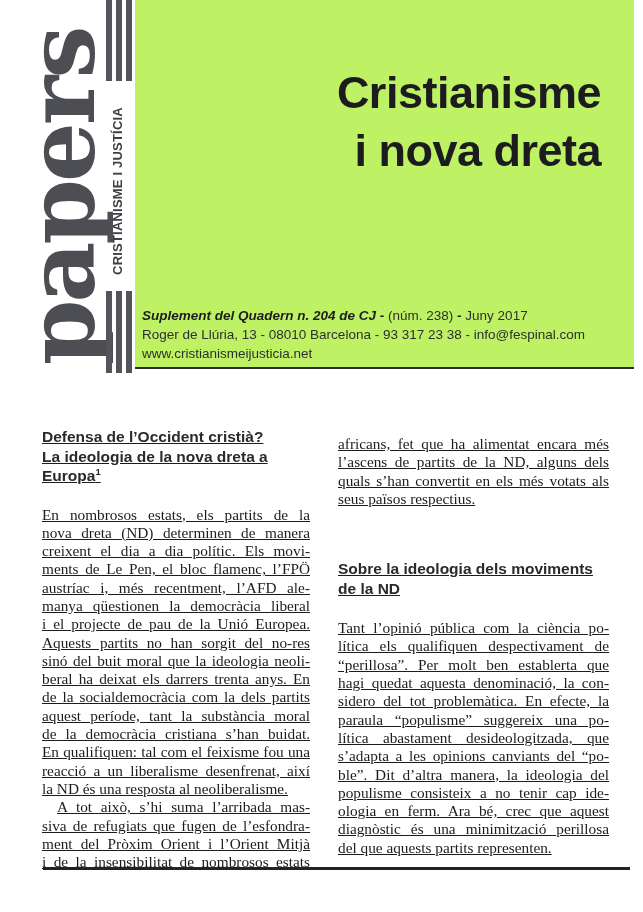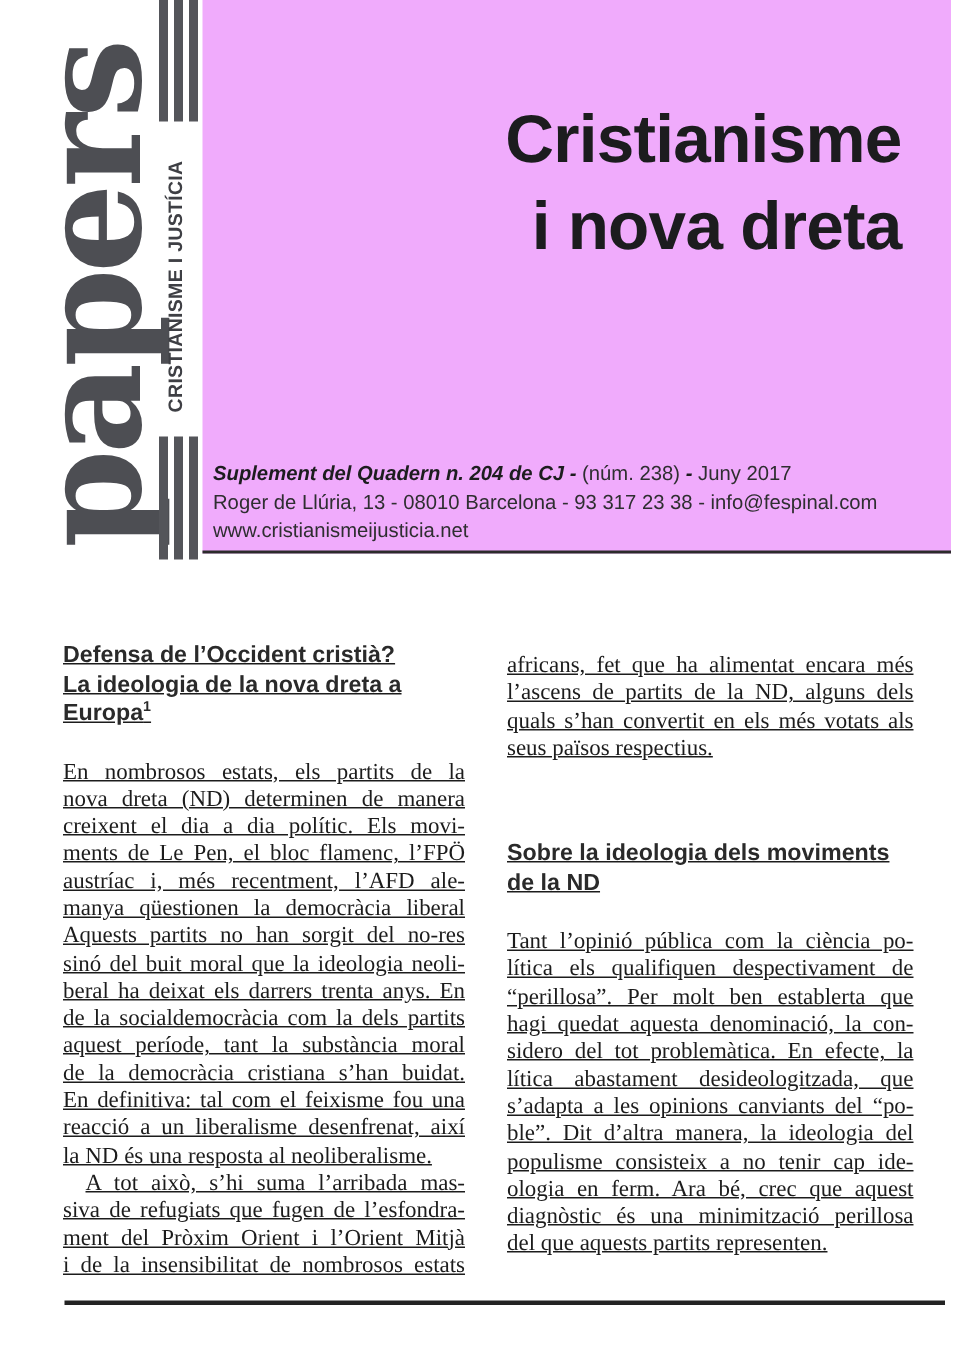--- a/index.html
+++ b/index.html
@@ -16,21 +16,21 @@
   .org-text { position:absolute; left:50%; top:50%; transform:translate(-50%,-50%) rotate(-90deg);
               font-weight:bold; font-size:13px; letter-spacing:0.2px; color:#3e3f44; white-space:nowrap; }
   .bar-group { position:absolute; left:106px; width:27px; }
   .bar-group.top { top:0; height:81px; }
   .bar-group.bottom { top:291px; height:82px; }
   .vbar { position:absolute; top:0; bottom:0; width:6px; background:#54555a; }
   .vbar.b1 { left:0; } .vbar.b2 { left:10px; } .vbar.b3 { left:20px; }
 
   
   .header-box { position:absolute; left:135px; top:0; width:499px; height:369px;
-                background:#f0abfc; border-bottom:2px solid #2b2b2b; }
+                background:#bef264; border-bottom:2px solid #2b2b2b; }
   .title { padding-top:64px; padding-right:33px; text-align:right;
            font-weight:bold; font-size:45px; line-height:57.5px; letter-spacing:-0.5px; color:#1c1c1e; }
   .subtitle { position:absolute; left:7px; top:306px; font-size:13.5px; line-height:19px; color:#2e2e30; }
   .subtitle .b { font-weight:bold; color:#1d1d1f;font-style:italic; }
 
   
   .col { position:absolute; color:#1c1c1c;text-decoration:underline; }
   .col-left  { left:42px;  top:427px; width:268px; }
   .col-right { left:338px; top:435px; width:271px; }
   .col h2 { font-size:15.5px; line-height:19.5px; font-weight:bold; color:#2a2a2a;
@@ -86,27 +86,28 @@
         <div>Defensa de l’Occident cristià?</div>
         <div><span>La ideologia de la nova dreta a Europa</span><sup class="fn">1</sup></div>
       </h2>
       <div class="para">
           <div class="bline">En nombrosos estats, els partits de la</div>
           <div class="bline">nova dreta (ND) determinen de manera</div>
           <div class="bline">creixent el dia a dia polític. Els movi-</div>
           <div class="bline">ments de Le Pen, el bloc flamenc, l’FPÖ</div>
           <div class="bline">austríac i, més recentment, l’AFD ale-</div>
           <div class="bline">manya qüestionen la democràcia liberal</div>
+          <div class="bline">i el projecte de pau de la Unió Europea.</div>
           <div class="bline">Aquests partits no han sorgit del no-res</div>
           <div class="bline">sinó del buit moral que la ideologia neoli-</div>
           <div class="bline">beral ha deixat els darrers trenta anys. En</div>
           <div class="bline">de la socialdemocràcia com la dels partits</div>
           <div class="bline">aquest període, tant la substància moral</div>
           <div class="bline">de la democràcia cristiana s’han buidat.</div>
-          <div class="bline">En definitiva: tal com el feixisme fou una</div>
+          <div class="bline">En qualifiquen: tal com el feixisme fou una</div>
           <div class="bline">reacció a un liberalisme desenfrenat, així</div>
           <div class="bline last">la ND és una resposta al neoliberalisme.</div>
         </div>
       <div class="para">
           <div class="bline indent">A tot això, s’hi suma l’arribada mas-</div>
           <div class="bline">siva de refugiats que fugen de l’esfondra-</div>
           <div class="bline">ment del Pròxim Orient i l’Orient Mitjà</div>
           <div class="bline">i de la insensibilitat de nombrosos estats</div>
         </div>
     </section>
@@ -121,20 +122,21 @@
       <h2>
         <div>Sobre la ideologia dels moviments</div>
         <div>de la ND</div>
       </h2>
       <div class="para">
           <div class="bline">Tant l’opinió pública com la ciència po-</div>
           <div class="bline">lítica els qualifiquen despectivament de</div>
           <div class="bline">“perillosa”. Per molt ben establerta que</div>
           <div class="bline">hagi quedat aquesta denominació, la con-</div>
           <div class="bline">sidero del tot problemàtica. En efecte, la</div>
+          <div class="bline">paraula “populisme” suggereix una po-</div>
           <div class="bline">lítica abastament desideologitzada, que</div>
           <div class="bline">s’adapta a les opinions canviants del “po-</div>
           <div class="bline">ble”. Dit d’altra manera, la ideologia del</div>
           <div class="bline">populisme consisteix a no tenir cap ide-</div>
           <div class="bline">ologia en ferm. Ara bé, crec que aquest</div>
           <div class="bline">diagnòstic és una minimització perillosa</div>
           <div class="bline last">del que aquests partits representen.</div>
         </div>
     </section>
   </main>

